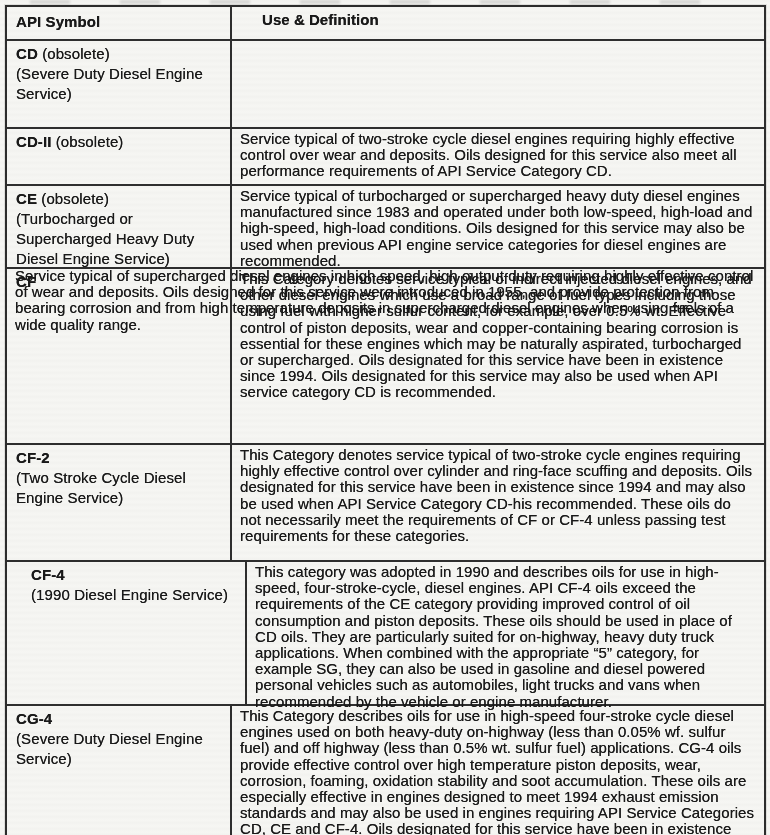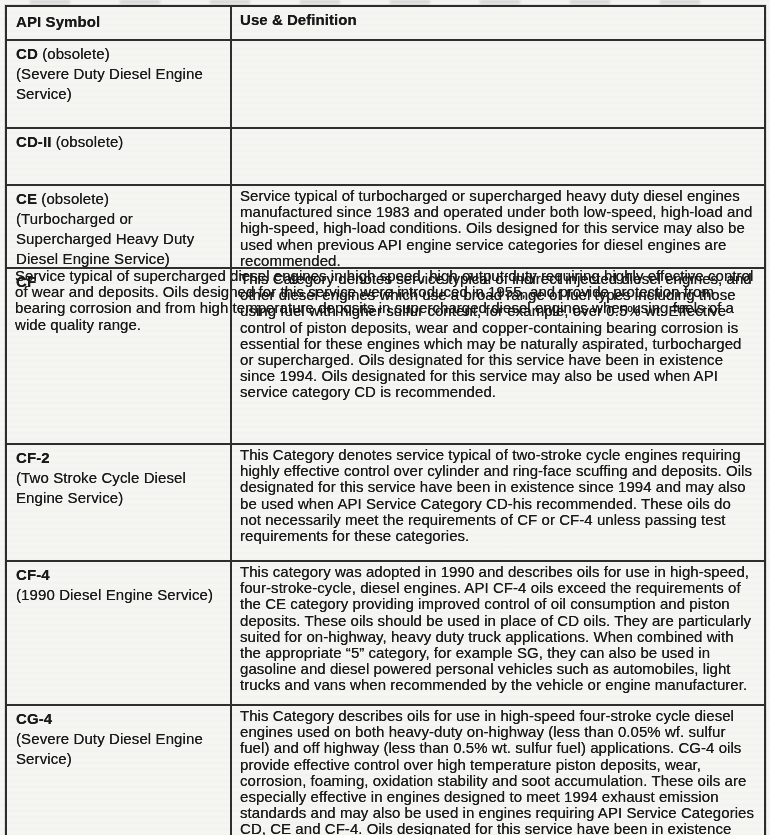--- a/index.html
+++ b/index.html
@@ -49,29 +49,29 @@
     padding: 2px 10px 2px 8px;
     font-size: 15px;
     line-height: 16.2px;
     letter-spacing: 0.05px;
   }
   .header-row .td-sym, .header-row .td-def {
     font-weight: bold;
     font-size: 15px;
     padding-top: 5px;
   }
-  .header-row { height: 34px; }
+  .header-row { height: 34px; gap: 22px; }
   .sym-code { font-weight: bold; }
   
   .row-0 { height: 88px; flex-direction: column; }
   .row-1 { height: 57px; }
   .row-2 { height: 83px; }
   .row-3 { height: 176px; }
   .row-4 { height: 117px; }
-  .row-5 { height: 144px; }
+  .row-5 { height: 144px; padding-left: 15px; }
   .row-6 { height: 143px; }
   
   .doc-table, .scan-smudge-top {
     text-shadow: 0 0 0.45px rgba(20,20,20,0.85);
   }
 </style>
 </head>
 <body>
 
 <div class="page">
@@ -89,20 +89,21 @@
         <span class="sym-code">CD</span><span> (obsolete)</span>
         <div>(Severe Duty Diesel Engine Service)</div>
       </div>
       <div class="td-def">Service typical of supercharged diesel engines in high speed, high output duty requiring highly effective control of wear and deposits. Oils designed for this service were introduced in 1955, and provide protection from bearing corrosion and from high temperature deposits in supercharged diesel engines when using fuels of a wide quality range.</div>
     </div>
 
     <div class="tr row-1">
       <div class="td-sym">
         <span class="sym-code">CD-II</span><span> (obsolete)</span>
       </div>
+      <div class="td-def">Service typical of two-stroke cycle diesel engines requiring highly effective control over wear and deposits. Oils designed for this service also meet all performance requirements of API Service Category CD.</div>
     </div>
 
     <div class="tr row-2">
       <div class="td-sym">
         <span class="sym-code">CE</span><span> (obsolete)</span>
         <div>(Turbocharged or Supercharged Heavy Duty Diesel Engine Service)</div>
       </div>
       <div class="td-def">Service typical of turbocharged or supercharged heavy duty diesel engines manufactured since 1983 and operated under both low-speed, high-load and high-speed, high-load conditions. Oils designed for this service may also be used when previous API engine service categories for diesel engines are recommended.</div>
     </div>
 

